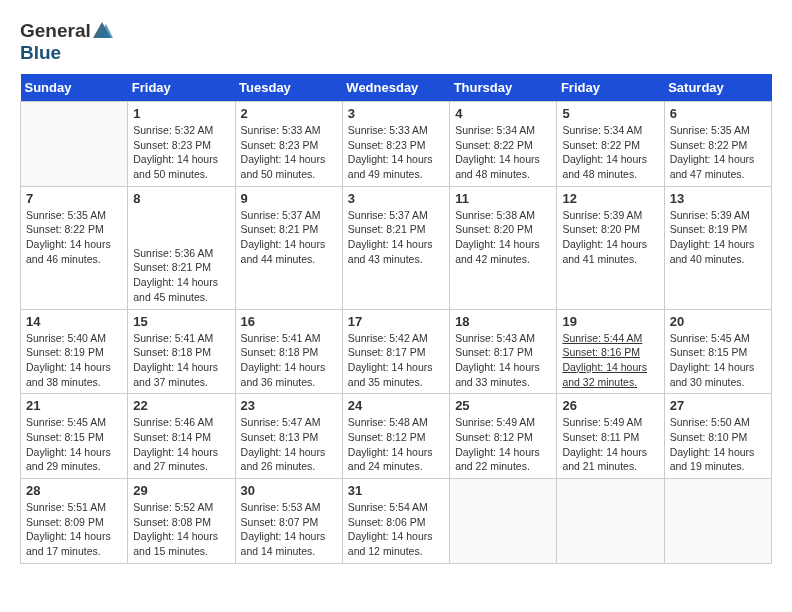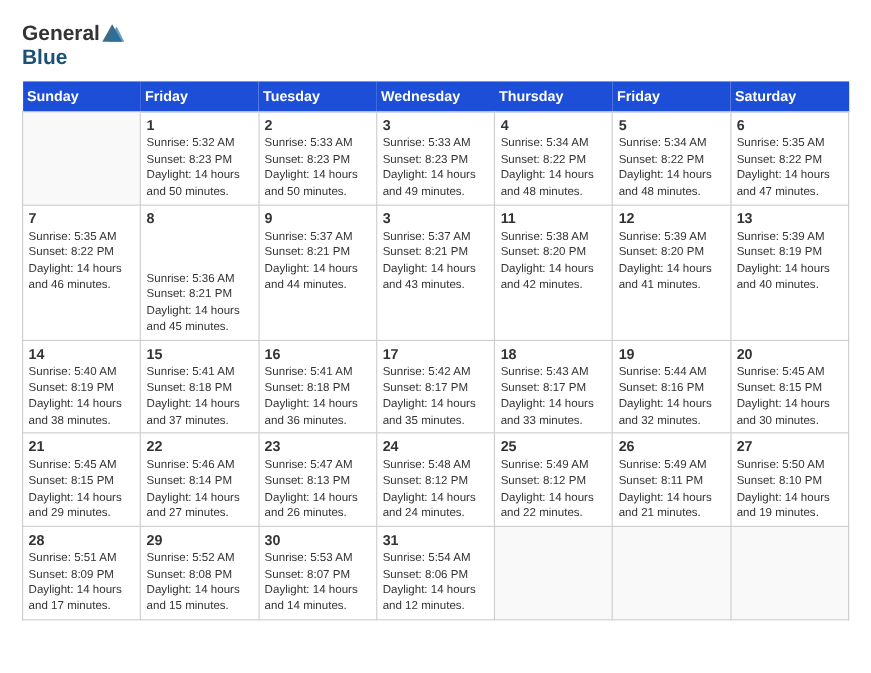--- a/index.html
+++ b/index.html
@@ -239,21 +239,21 @@
         </td>
         <td>
           <span class="day-num">18</span>
           <div class="day-detail" style="white-space: pre-line;">Sunrise: 5:43 AM
 Sunset: 8:17 PM
 Daylight: 14 hours
 and 33 minutes.</div>
         </td>
         <td>
           <span class="day-num">19</span>
-          <div class="day-detail" style="white-space: pre-line;">Sunrise: 5:44 AM
+          <div class="day-detail" style="white-space: pre-line; text-decoration: underline;">Sunrise: 5:44 AM
 Sunset: 8:16 PM
 Daylight: 14 hours
 and 32 minutes.</div>
         </td>
         <td>
           <span class="day-num">20</span>
           <div class="day-detail" style="white-space: pre-line;">Sunrise: 5:45 AM
 Sunset: 8:15 PM
 Daylight: 14 hours
 and 30 minutes.</div>

